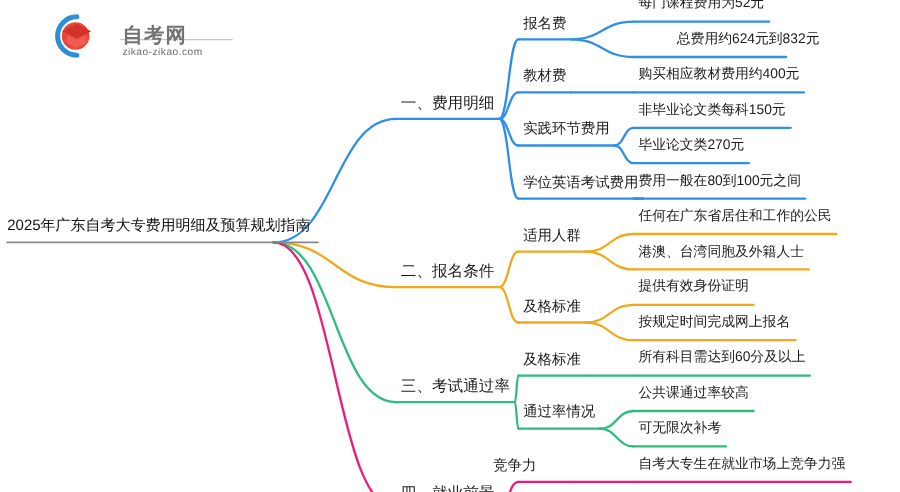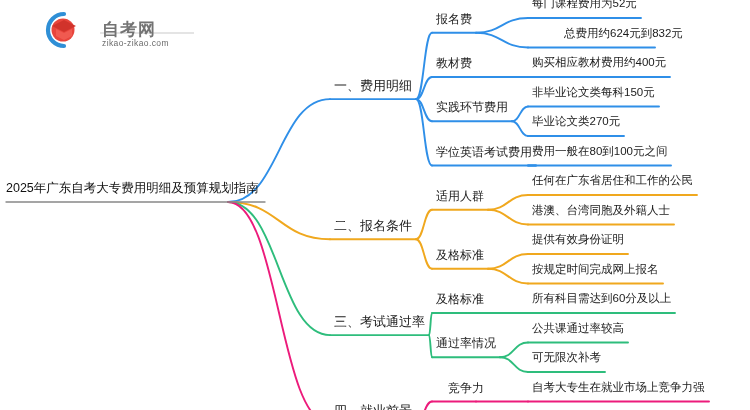--- a/index.html
+++ b/index.html
@@ -128,16 +128,16 @@
     <div class="node-text lvl2" style="left: 436px; top: 248.75px;">及格标准</div>
     <div class="node-text lvl3" style="left: 532px; top: 234px;">提供有效身份证明</div>
     <div class="node-text lvl3" style="left: 532px; top: 263.5px; text-align: right;">按规定时间完成网上报名</div>
     <div class="node-text lvl1" style="left: 334px; top: 315.125px;">三、考试通过率</div>
     <div class="node-text lvl2" style="left: 436px; top: 293px;">及格标准</div>
     <div class="node-text lvl3" style="left: 532px; top: 293px;">所有科目需达到60分及以上</div>
     <div class="node-text lvl2" style="left: 436px; top: 337.25px; text-align: center;">通过率情况</div>
     <div class="node-text lvl3" style="left: 532px; top: 322.5px;">公共课通过率较高</div>
     <div class="node-text lvl3" style="left: 532px; top: 352px;">可无限次补考</div>
     <div class="node-text lvl1" style="left: 334px; top: 403.625px;">四、就业前景</div>
-    <div class="node-text lvl2" style="left: 448px; top: 381.5px;">竞争力</div>
+    <div class="node-text lvl2" style="left: 411px; top: 381.5px;">竞争力</div>
     <div class="node-text lvl3" style="left: 532px; top: 381.5px;">自考大专生在就业市场上竞争力强</div>
     <div class="node-text root" style="left: 6px; top: 182px;">2025年广东自考大专费用明细及预算规划指南</div>
   </div>
 
 </body></html>

